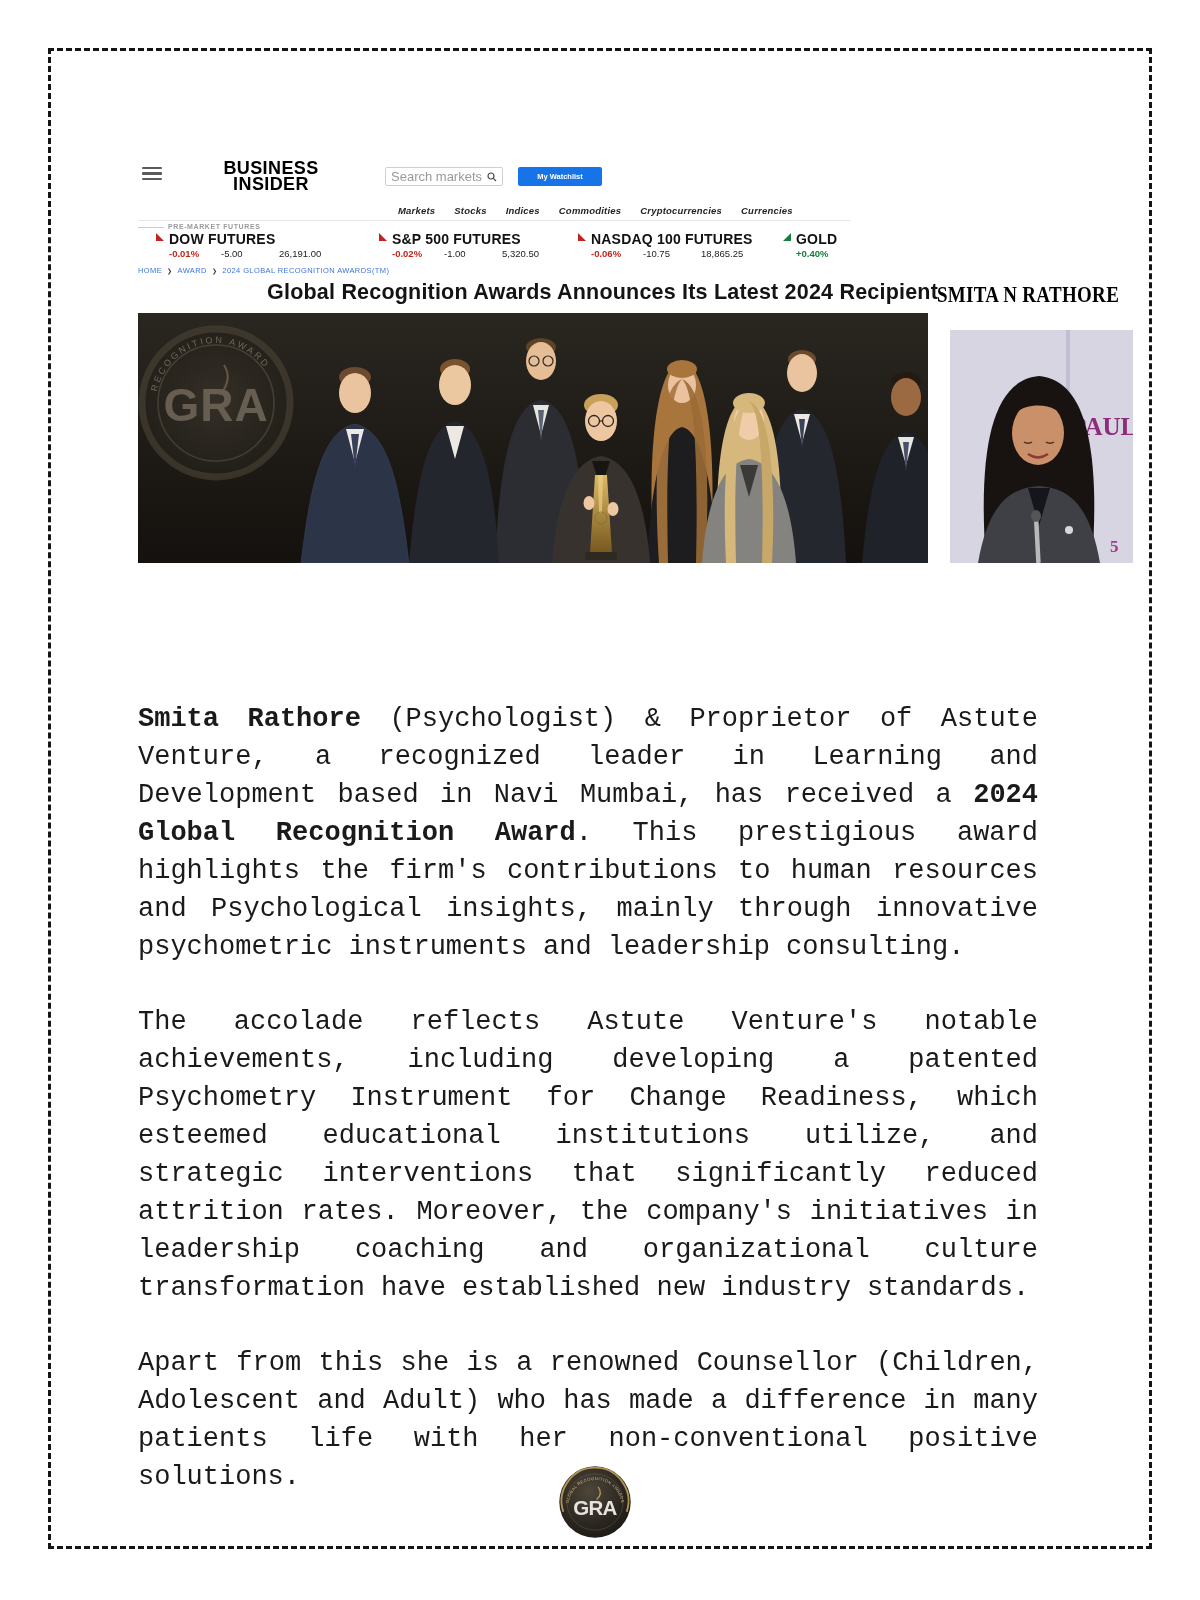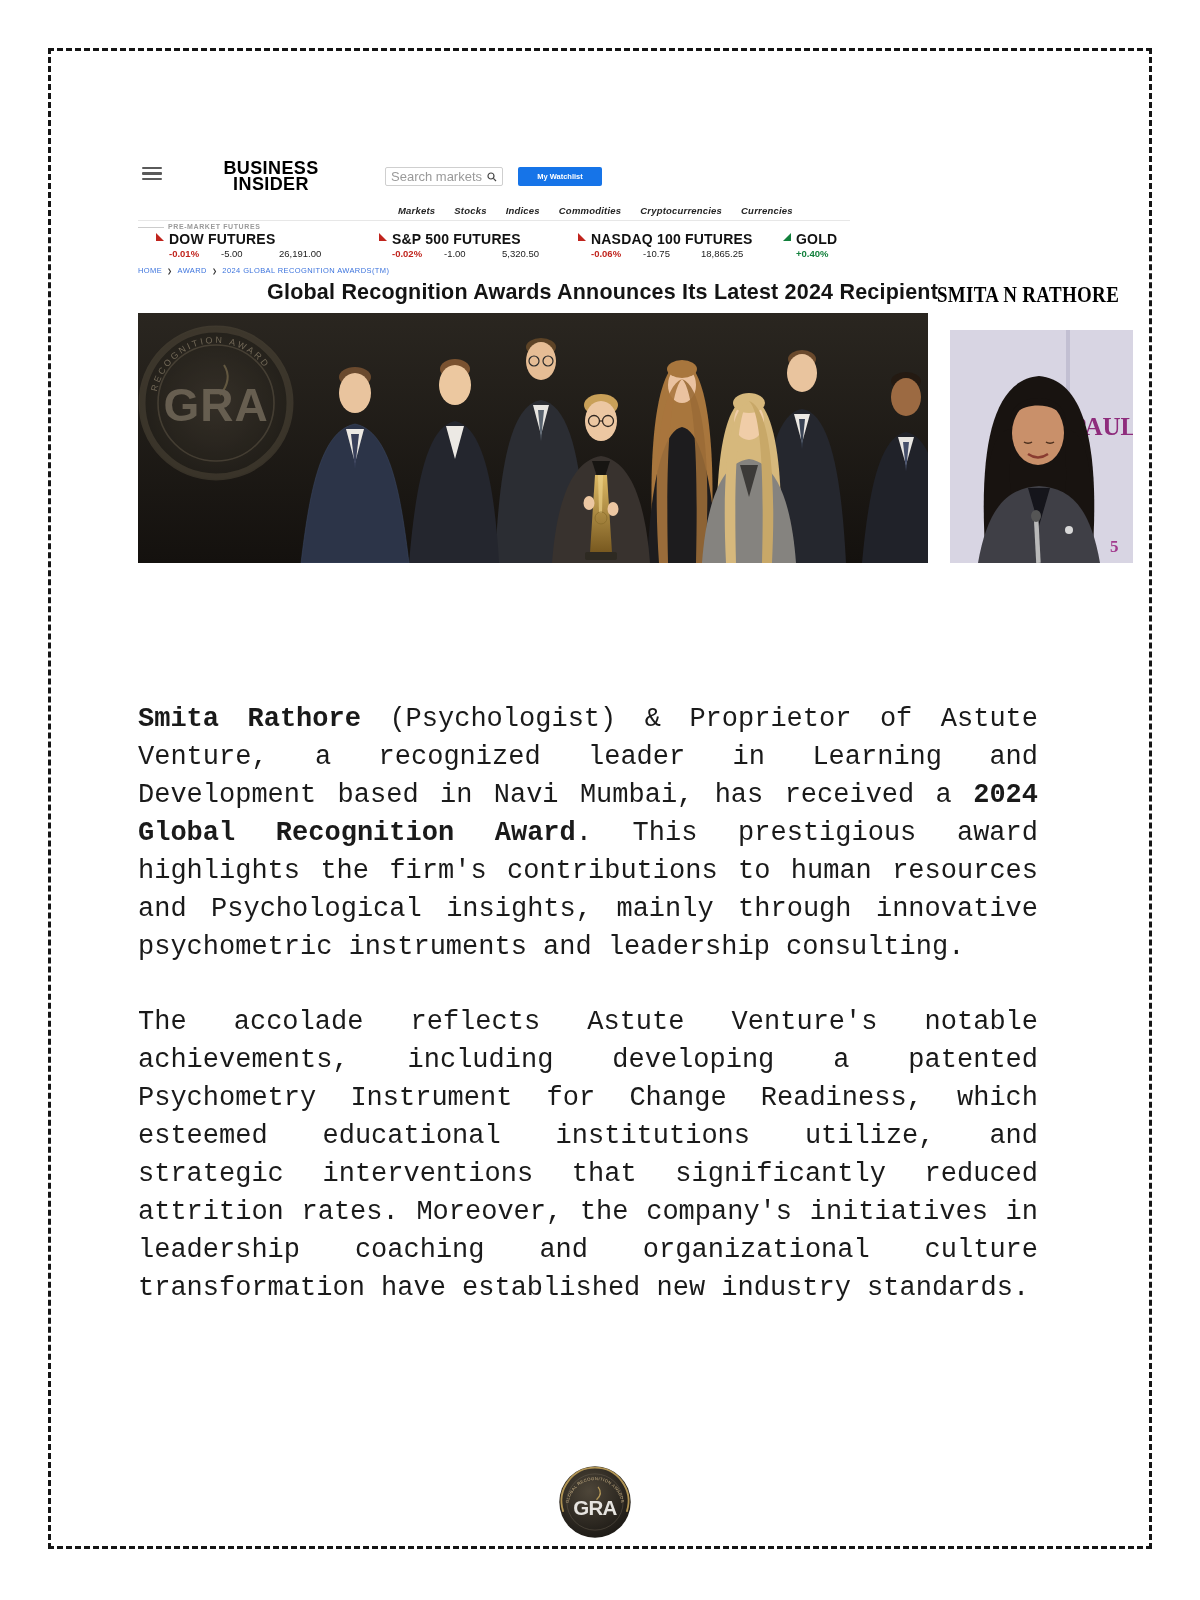--- a/index.html
+++ b/index.html
@@ -289,20 +289,21 @@
     <polygon points="78,158 100,158 89,196" fill="#15151b"></polygon>
     <circle cx="119" cy="200" r="4" fill="#d8d8d8"></circle>
     <rect x="85" y="188" width="4.5" height="45" fill="#b9b9b9" transform="rotate(-3 87 210)"></rect>
     <ellipse cx="86" cy="186" rx="5" ry="6" fill="#555"></ellipse>
   </g>
 </svg>
 
 <div class="article-body">
   <p><b>Smita Rathore</b><span> (Psychologist) &amp; Proprietor of Astute Venture, a recognized leader in Learning and Development based in Navi Mumbai, has received a </span><b>2024 Global Recognition Award</b><span>. This prestigious award highlights the firm's contributions to human resources and Psychological insights, mainly through innovative psychometric instruments and leadership consulting.</span></p>
   <p>The accolade reflects Astute Venture's notable achievements, including developing a patented Psychometry Instrument for Change Readiness, which esteemed educational institutions utilize, and strategic interventions that significantly reduced attrition rates. Moreover, the company's initiatives in leadership coaching and organizational culture transformation have established new industry standards.</p>
+  <p>Apart from this she is a renowned Counsellor (Children, Adolescent and Adult) who has made a difference in many patients life with her non-conventional positive solutions.</p>
 </div>
 
 <svg class="footer-logo" viewBox="0 0 100 100">
   <defs>
     <radialGradient id="lgG" cx="0.42" cy="0.35" r="0.95">
       <stop offset="0" stop-color="#4e4639"></stop>
         <stop offset="0.55" stop-color="#27231d"></stop>
       <stop offset="1" stop-color="#0d0c0a"></stop>
     </radialGradient>
   </defs>

